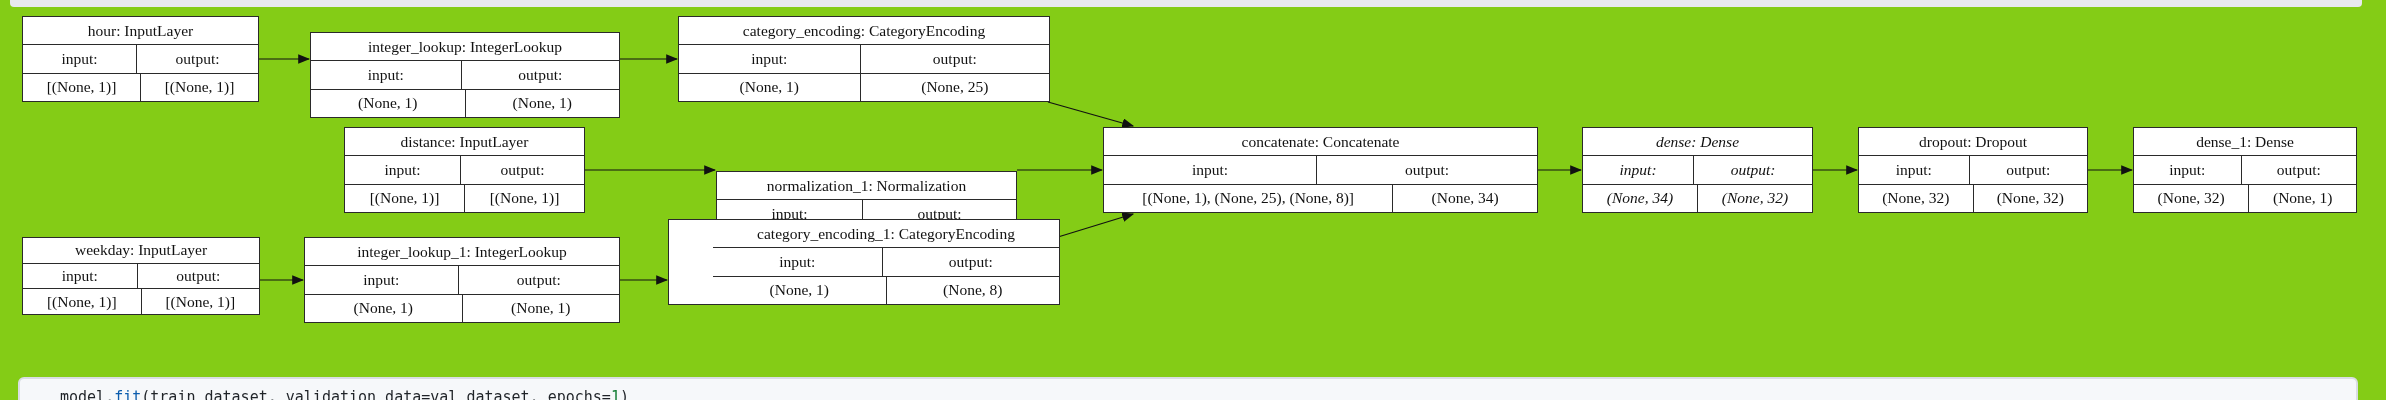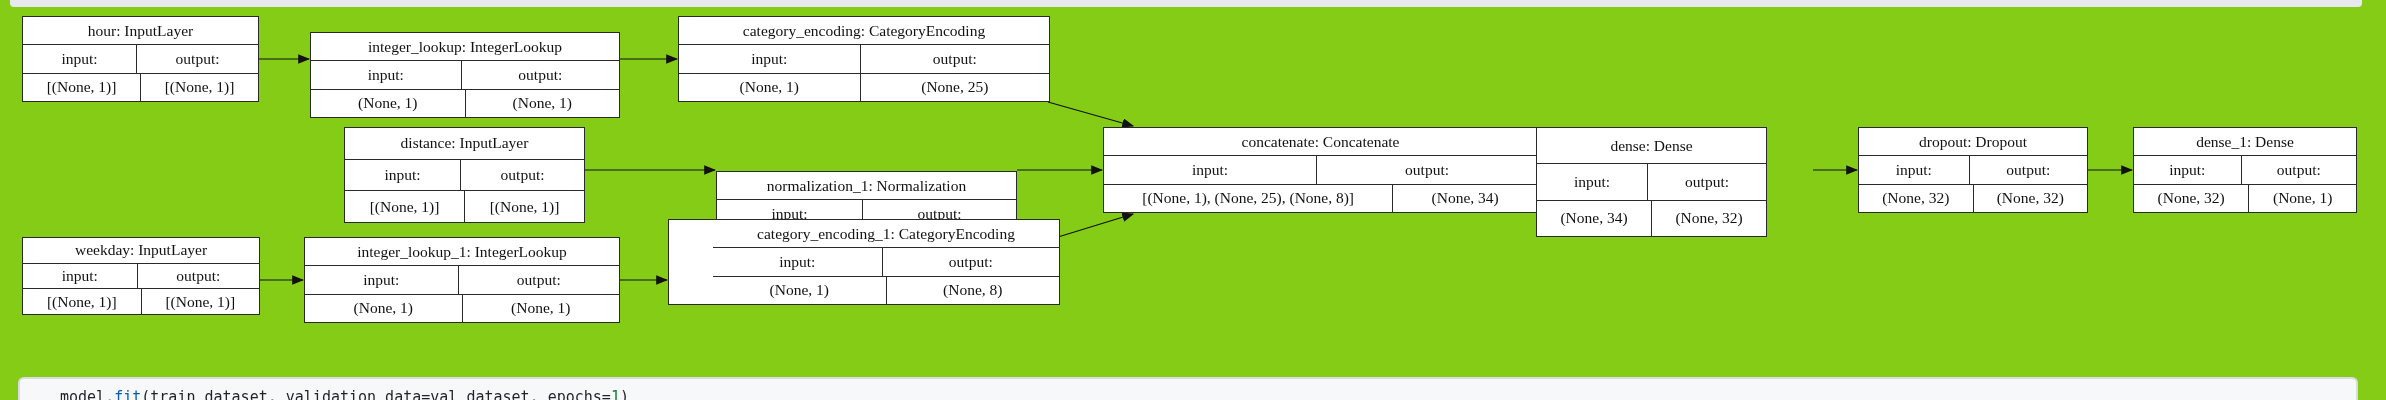--- a/index.html
+++ b/index.html
@@ -76,21 +76,21 @@
           <div class="gtitle">category_encoding: CategoryEncoding</div>
           <div class="grow">
             <div class="gcell">input:</div>
             <div class="gcell">output:</div>
           </div>
           <div class="grow shapes">
             <div class="gcell">(None, 1)</div>
             <div class="gcell">(None, 25)</div>
           </div>
         </div>
-        <div class="gnode" style="left: 344px; top: 127px; width: 241px; height: 96px;">
+        <div class="gnode" style="left: 344px; top: 127px; width: 241px; height: 86px;">
           <div class="gtitle">distance: InputLayer</div>
           <div class="grow">
             <div class="gcell">input:</div>
             <div class="gcell">output:</div>
           </div>
           <div class="grow shapes">
             <div class="gcell">[(None, 1)]</div>
             <div class="gcell">[(None, 1)]</div>
           </div>
         </div>
@@ -142,21 +142,21 @@
           <div class="gtitle">concatenate: Concatenate</div>
           <div class="grow">
             <div class="gcell">input:</div>
             <div class="gcell">output:</div>
           </div>
           <div class="grow shapes">
             <div class="gcell">[(None, 1), (None, 25), (None, 8)]</div>
             <div class="gcell">(None, 34)</div>
           </div>
         </div>
-        <div class="gnode" style="left: 1536px; top: 127px; width: 231px; height: 110px;">
+        <div class="gnode" style="left: 1582px; top: 127px; width: 231px; height: 86px; font-style: italic;">
           <div class="gtitle">dense: Dense</div>
           <div class="grow">
             <div class="gcell">input:</div>
             <div class="gcell">output:</div>
           </div>
           <div class="grow shapes">
             <div class="gcell">(None, 34)</div>
             <div class="gcell">(None, 32)</div>
           </div>
         </div>

